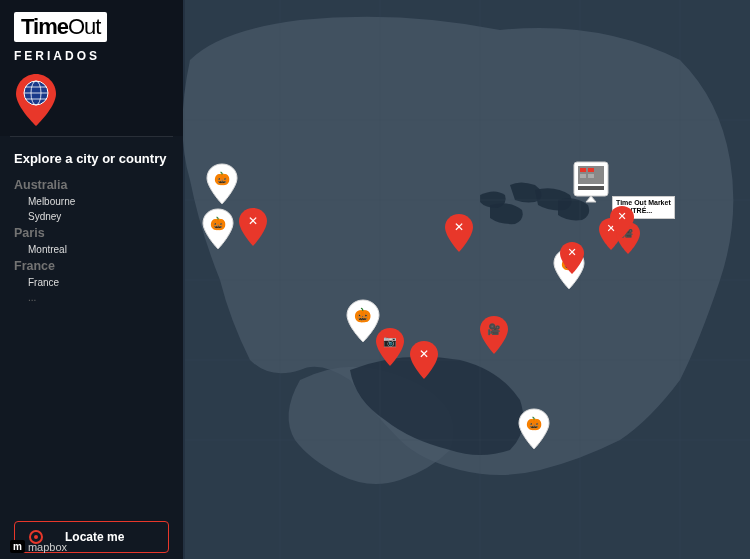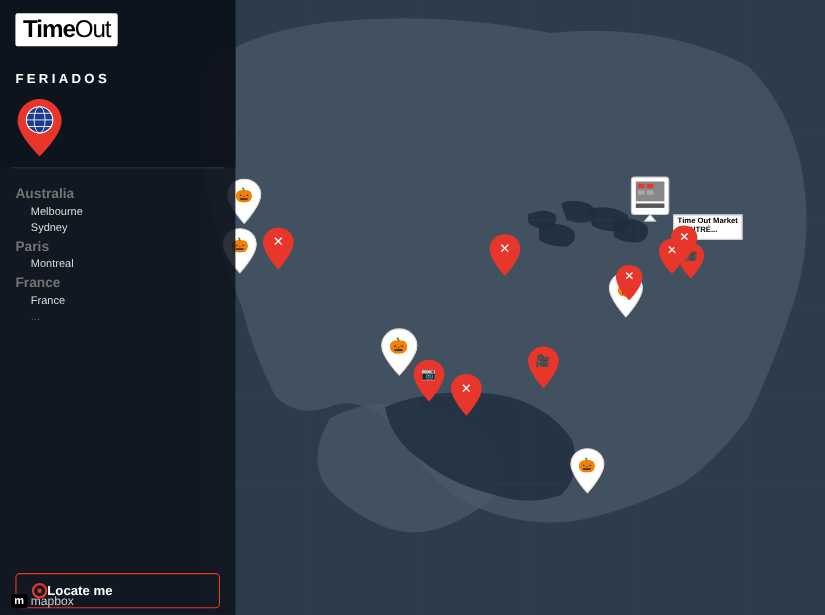--- a/index.html
+++ b/index.html
@@ -34,21 +34,21 @@
       position: absolute;
       top: 0; left: 0;
       width: 100%;
       height: 100%;
     }
 
     
     #sidebar {
       position: absolute;
       top: 0; left: 0;
-      width: 214px;
+      width: 183px;
       height: 559px;
       background: rgba(15, 20, 30, 0.88);
       color: #fff;
       display: flex;
       flex-direction: column;
       z-index: 10;
     }
 
     .logo-area {
       padding: 12px 14px 8px;
@@ -94,21 +94,21 @@
       padding: 8px 14px;
       background: transparent;
       border: 1.5px solid #e8372a;
       border-radius: 4px;
       color: #fff;
       font-size: 12px;
       font-weight: 600;
       cursor: pointer;
       display: flex;
       align-items: center;
-      gap: 0;
+      gap: 22px;
     }
 
     .locate-icon {
       width: 14px;
       height: 14px;
       border: 2px solid #e8372a;
       border-radius: 50%;
       position: relative;
       display: inline-flex;
       align-items: center;
@@ -325,40 +325,41 @@
 <div id="sidebar">
   <div class="logo-area">
 
     <div style="display:flex;align-items:flex-start;gap:0;">
       <div style="background:white;padding:4px 7px;display:inline-block;border-radius:2px;">
         <div style="font-size:22px;font-weight:900;color:#000;line-height:1;letter-spacing:-1px;">
           <span>Time</span><span style="font-weight:300">Out</span>
         </div>
       </div>
     </div>
-    <div style="margin-top:20px;">
+    <div style="margin-top:4px;">
       <span style="font-size:12px;font-weight:800;letter-spacing:3px;color:#fff;">FERIADOS</span>
     </div>
 
     <div style="margin-top:8px;width:44px;height:56px;position:relative;">
       <svg width="44" height="56" viewBox="0 0 44 56">
         <path d="M22 2 C11 2 2 11 2 22 C2 35 22 54 22 54 C22 54 42 35 42 22 C42 11 33 2 22 2 Z" fill="#e8372a"></path>
         <circle cx="22" cy="21" r="12" fill="#1a3a8a" stroke="white" stroke-width="1"></circle>
 
         <ellipse cx="22" cy="21" rx="5" ry="12" fill="none" stroke="white" stroke-width="0.8"></ellipse>
         <line x1="10" y1="21" x2="34" y2="21" stroke="white" stroke-width="0.8"></line>
         <line x1="11" y1="15" x2="33" y2="15" stroke="white" stroke-width="0.8"></line>
         <line x1="11" y1="27" x2="33" y2="27" stroke="white" stroke-width="0.8"></line>
       </svg>
     </div>
   </div>
 
   <div class="sidebar-divider"></div>
 
   <div class="explore-section">
+    <div class="explore-title">Explore a city or country</div>
 
     <div class="country-item">Australia</div>
     <div class="city-item">Melbourne</div>
     <div class="city-item">Sydney</div>
     <div class="country-item">Paris</div>
     <div class="city-item">Montreal</div>
     <div class="country-item">France</div>
     <div class="city-item">France</div>
     <div class="city-item" style="color:#666;">...</div>
   </div>

